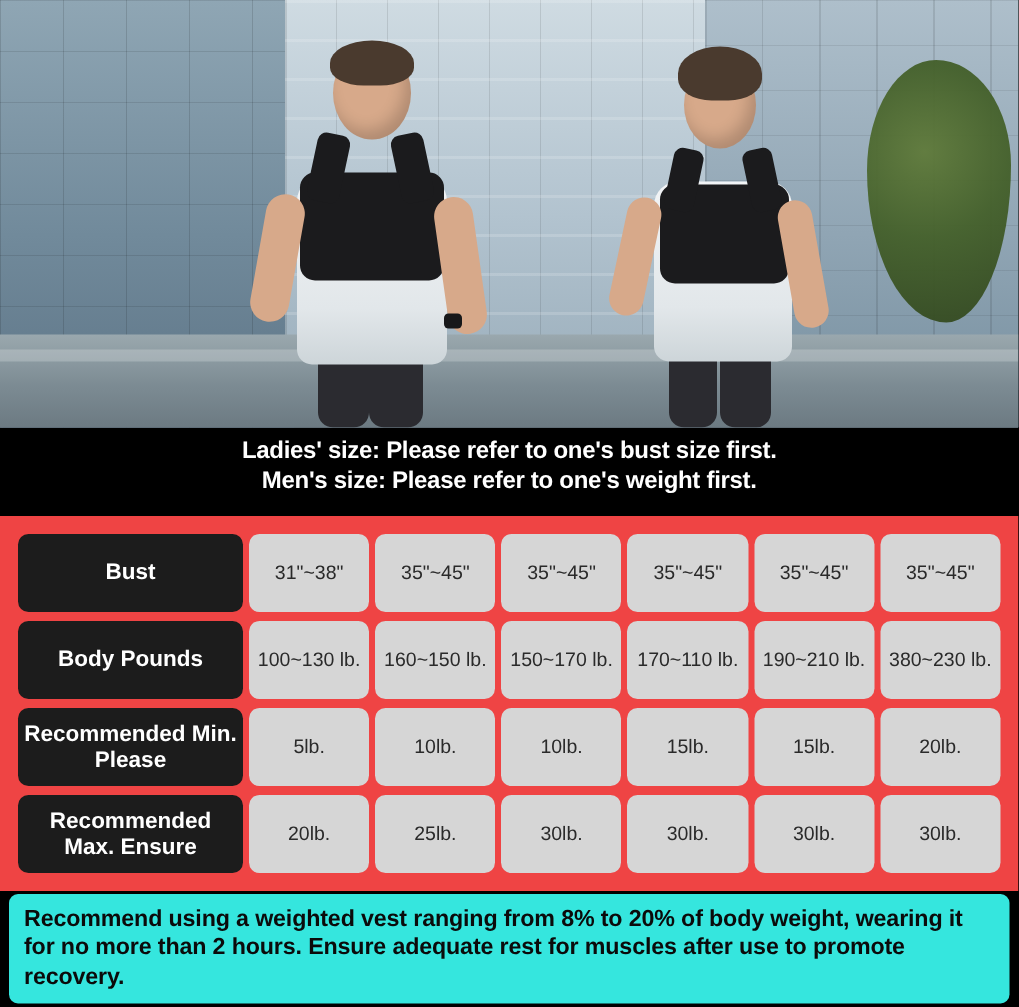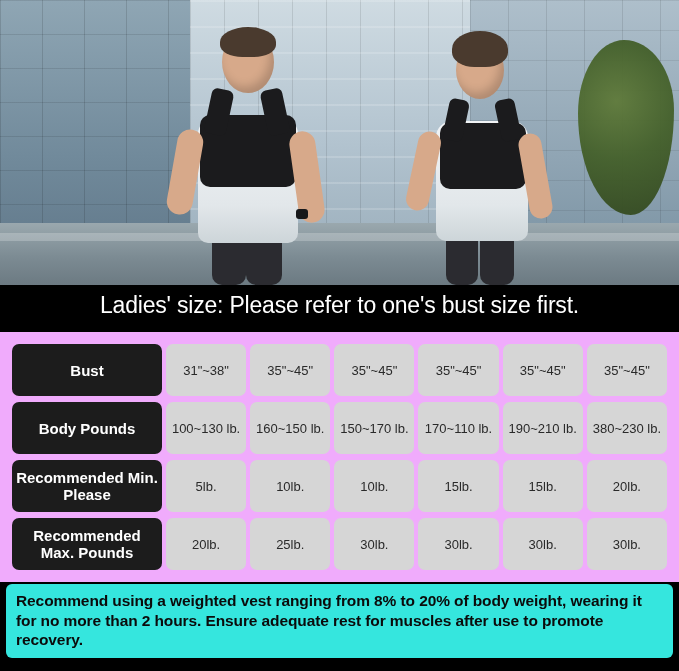--- a/index.html
+++ b/index.html
@@ -100,29 +100,29 @@
 
   
   .headline {
     width: 679px;
     background: #000;
     padding: 6px 0 12px;
     text-align: center;
   }
   .headline div {
     color: #fff;
-    font-weight: normal;
-    font-size: 23px;
+    font-weight: bold;
+    font-size: 16px;
     line-height: 1.28;
     letter-spacing: -0.2px;
   }
 
   
   .table-wrap {
-    background: #f0abfc;
+    background: #ef4444;
     padding: 6px 8px 6px;
   }
   table {
     width: 663px;
     border-collapse: separate;
     border-spacing: 4px 6px;
     table-layout: fixed;
   }
   th.rowhead {
     background: #1c1c1c;
@@ -196,20 +196,21 @@
       <div class="r-vest" style="left:106px; bottom:144px; width:20px; height:42px; transform:rotate(-12deg); border-radius:6px;"></div>
       <div class="r-arm" style="left:20px; bottom:74px; width:23px; height:80px; transform:rotate(12deg);"></div>
       <div class="r-arm" style="left:132px; bottom:66px; width:23px; height:86px; transform:rotate(-10deg);"></div>
       <div class="r-head" style="left:64px; bottom:186px; width:48px; height:58px;"></div>
       <div class="r-hair" style="left:60px; bottom:218px; width:56px; height:36px;"></div>
     </div>
   </div>
 
   <div class="headline">
     <div>Ladies' size: Please refer to one's bust size first.</div>
+    <div>Men's size: Please refer to one's weight first.</div>
   </div>
 
   <div class="table-wrap">
     <table>
       <tbody>
         <tr>
           <th class="rowhead">Bust</th>
           <td class="cell">31"~38"</td>
           <td class="cell">35"~45"</td>
           <td class="cell">35"~45"</td>
@@ -229,21 +230,21 @@
         <tr>
           <th class="rowhead">Recommended Min. Please</th>
           <td class="cell">5lb.</td>
           <td class="cell">10lb.</td>
           <td class="cell">10lb.</td>
           <td class="cell">15lb.</td>
           <td class="cell">15lb.</td>
           <td class="cell">20lb.</td>
         </tr>
         <tr>
-          <th class="rowhead">Recommended Max. Pounds</th>
+          <th class="rowhead">Recommended Max. Ensure</th>
           <td class="cell">20lb.</td>
           <td class="cell">25lb.</td>
           <td class="cell">30lb.</td>
           <td class="cell">30lb.</td>
           <td class="cell">30lb.</td>
           <td class="cell">30lb.</td>
         </tr>
       </tbody>
     </table>
   </div>

